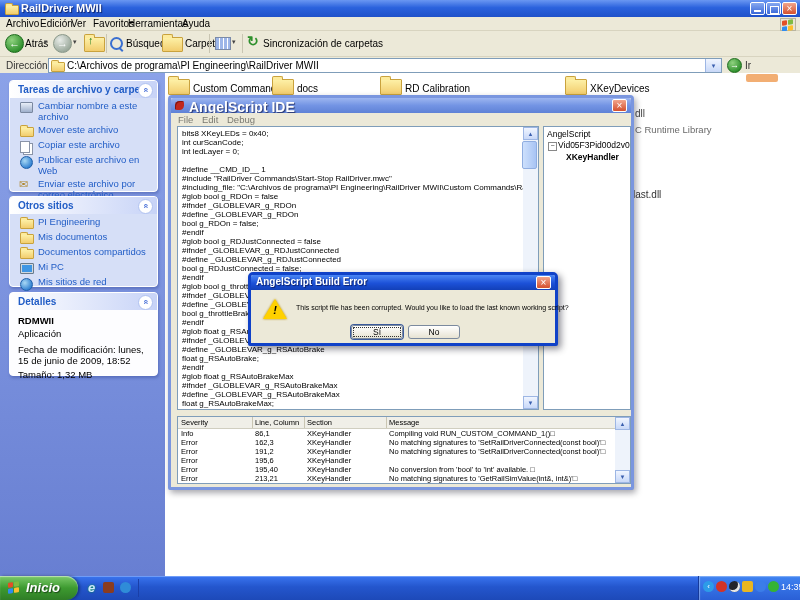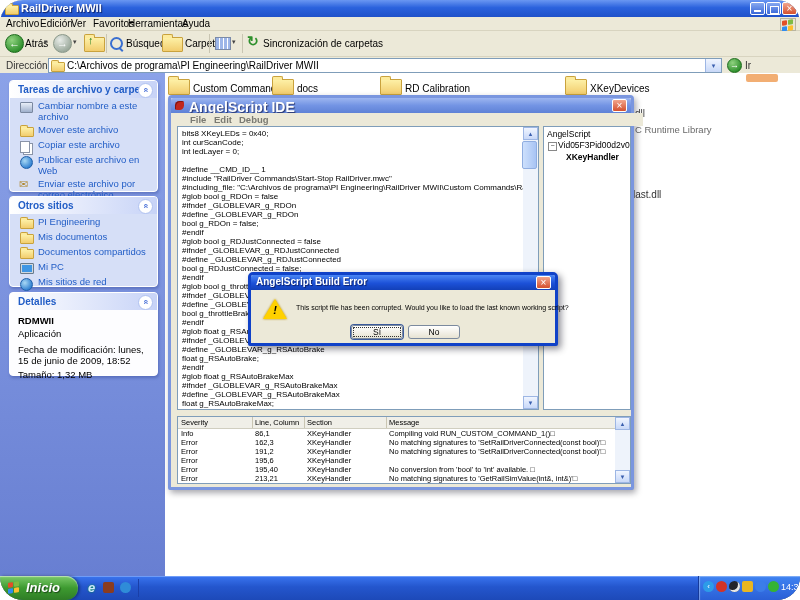--- a/index.html
+++ b/index.html
@@ -1,17 +1,17 @@
 <!DOCTYPE html>
 <html><head>
 <meta charset="utf-8">
 <style>
   html,body{margin:0;padding:0;}
   #screen{position:relative;width:800px;height:600px;background:#eab308;overflow:hidden;
-          font-family:"Liberation Sans",sans-serif;border-radius:23px;-webkit-font-smoothing:antialiased;}
+          font-family:"Liberation Sans",sans-serif;-webkit-font-smoothing:antialiased;}
   .abs{position:absolute;}
   
   .tb-blue{background:linear-gradient(180deg,#6a97f2 0%,#2b62dd 45%,#1f51c9 100%);}
   .tb-blue-lite{background:linear-gradient(180deg,#9db6f0 0%,#7394e4 50%,#5f82d6 100%);}
   .tb-blue-active{background:linear-gradient(180deg,#4a86f4 0%,#1c51d8 55%,#1240b8 100%);}
   .wtitle{color:#fff;font-weight:bold;text-shadow:1px 1px 1px rgba(0,0,40,.6);white-space:nowrap;}
   .winbtn{position:absolute;width:15px;height:13px;border:1px solid #fff;border-radius:2px;color:#fff;
           font-size:10px;line-height:11px;text-align:center;background:linear-gradient(#86a8f0,#3a68d8);
           box-sizing:border-box;cursor:default;}
   .winbtn.close{background:linear-gradient(#f2a58c,#d4502e);}
@@ -229,21 +229,21 @@
       <span class="txt" style="left:468px;top:116px;font-size:10px;color:#333;">last.dll</span>
     </div>
   </div>
 
   <div class="abs" style="left:168px;top:95px;width:466px;height:395px;background:#ECE9D8;border:3px solid #7a96df;border-radius:4px 4px 2px 2px;box-sizing:border-box;box-shadow:2px 3px 6px rgba(0,0,20,.35);">
     <div class="abs tb-blue-lite" style="left:0;top:0;width:460px;height:15px;border-radius:2px 2px 0 0;">
       <span class="asicon" style="left:4px;top:3px;"></span>
       <span class="abs wtitle" style="left:18px;top:1px;font-size:14px;">AngelScript IDE</span>
       <span class="winbtn close" style="left:441px;top:1px;">×</span>
     </div>
-    <div class="abs tan" style="left:12px;top:15px;width:460px;height:13px;font-weight:bold;">
+    <div class="abs tan" style="left:0;top:15px;width:460px;height:13px;">
       <span class="txt" style="left:7px;top:1px;font-size:9.5px;color:#7a7a72;">File</span>
       <span class="txt" style="left:31px;top:1px;font-size:9.5px;color:#7a7a72;">Edit</span>
       <span class="txt" style="left:56px;top:1px;font-size:9.5px;color:#7a7a72;">Debug</span>
     </div>
 
     <div class="abs" style="left:6px;top:28px;width:362px;height:284px;background:#fff;border:1px solid #7f9db9;box-sizing:border-box;overflow:hidden;">
       <pre class="code abs" style="left:4px;top:2px;width:340px;">bits8 XKeyLEDs = 0x40;
 int curScanCode;
 int ledLayer = 0;
 

